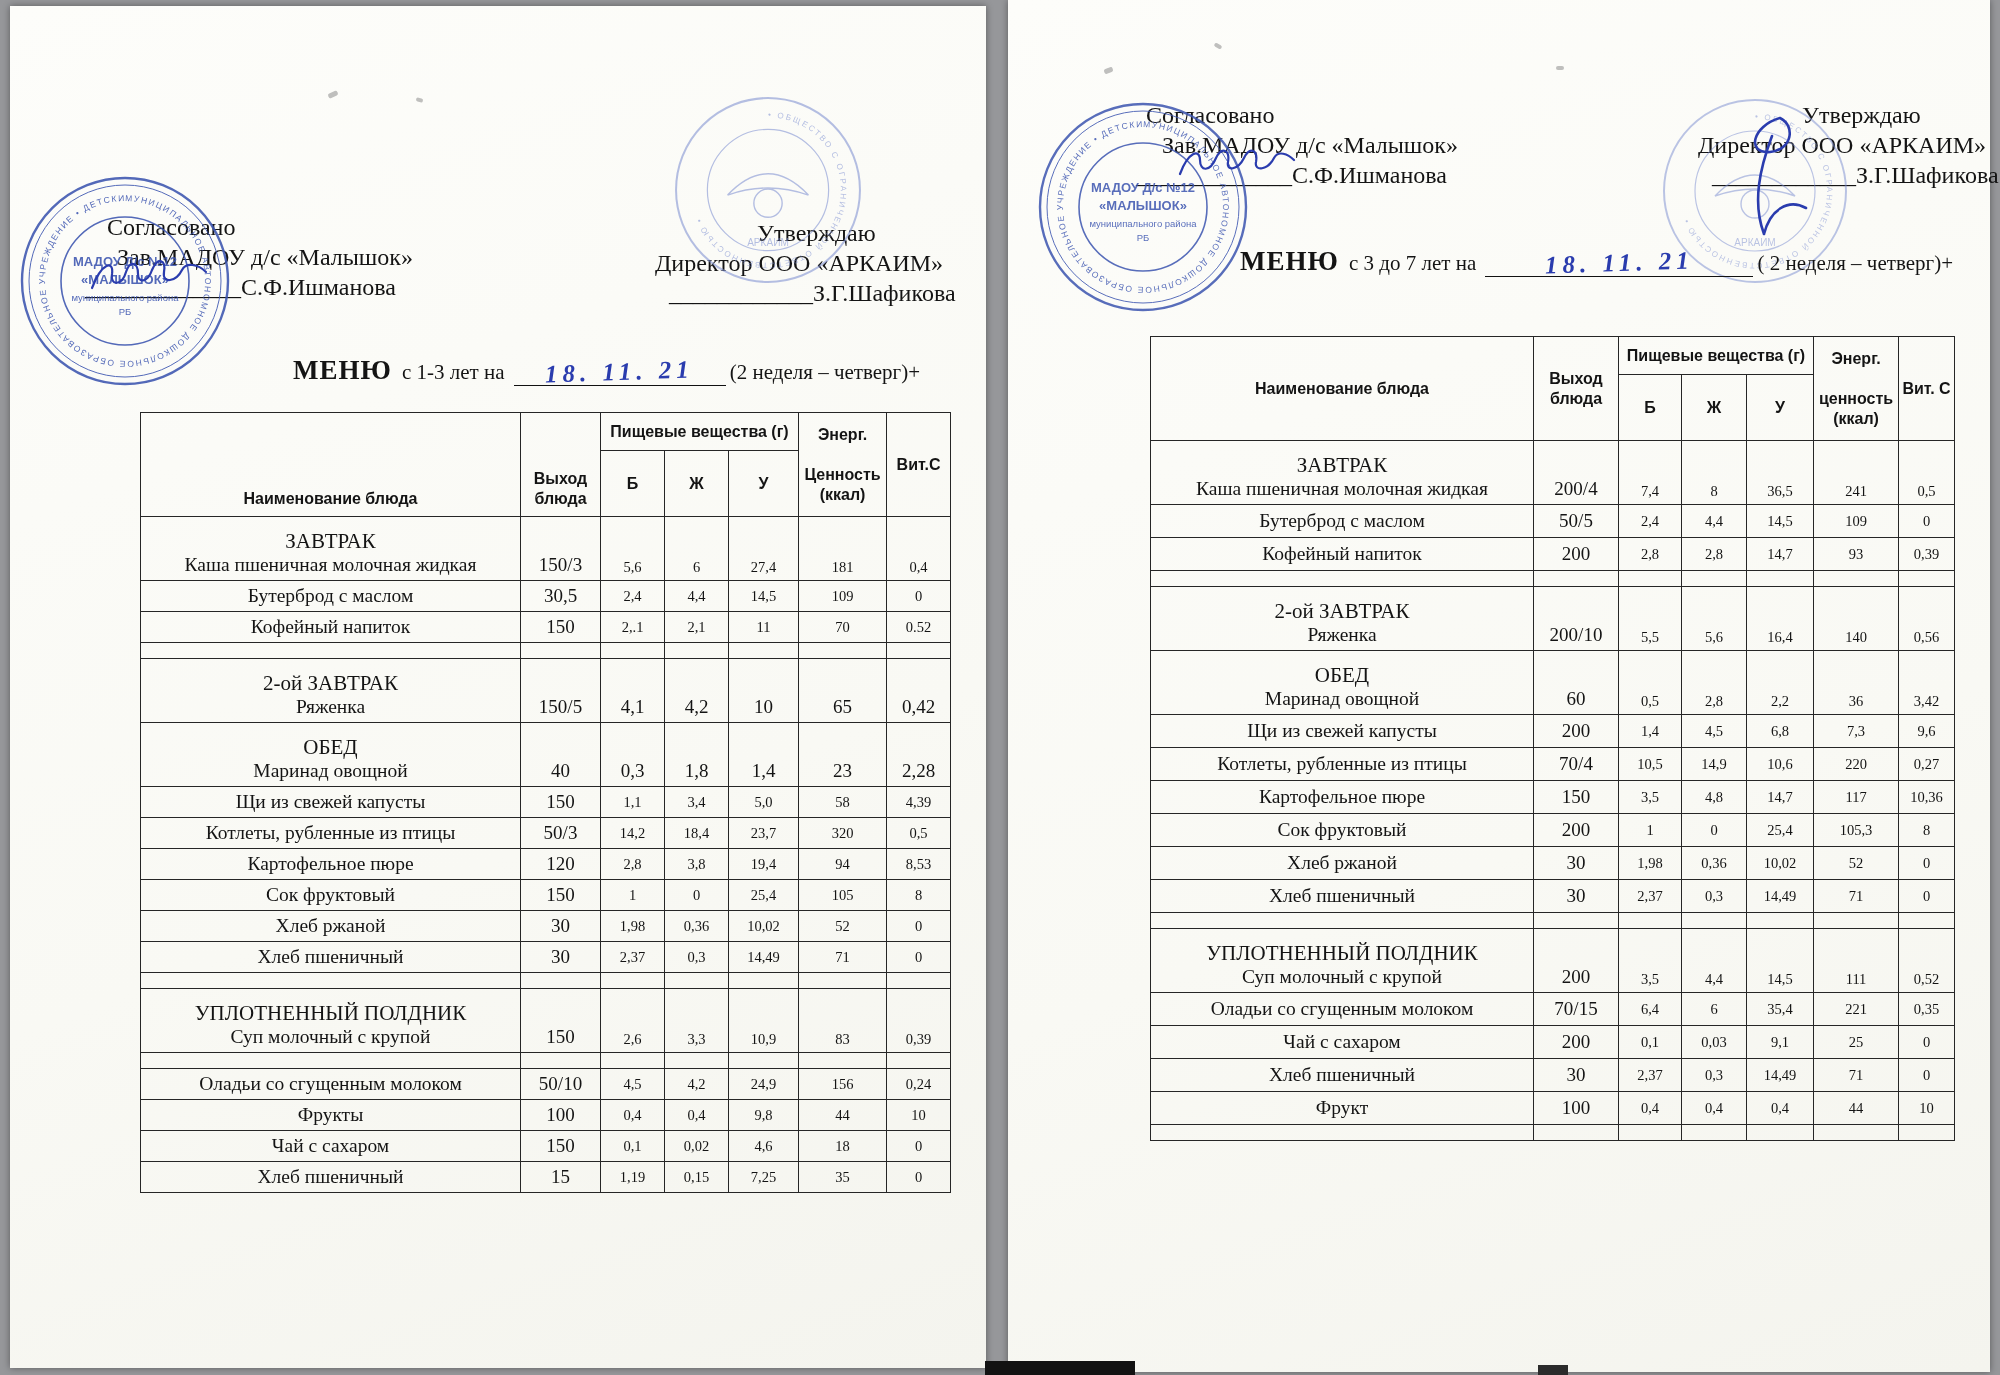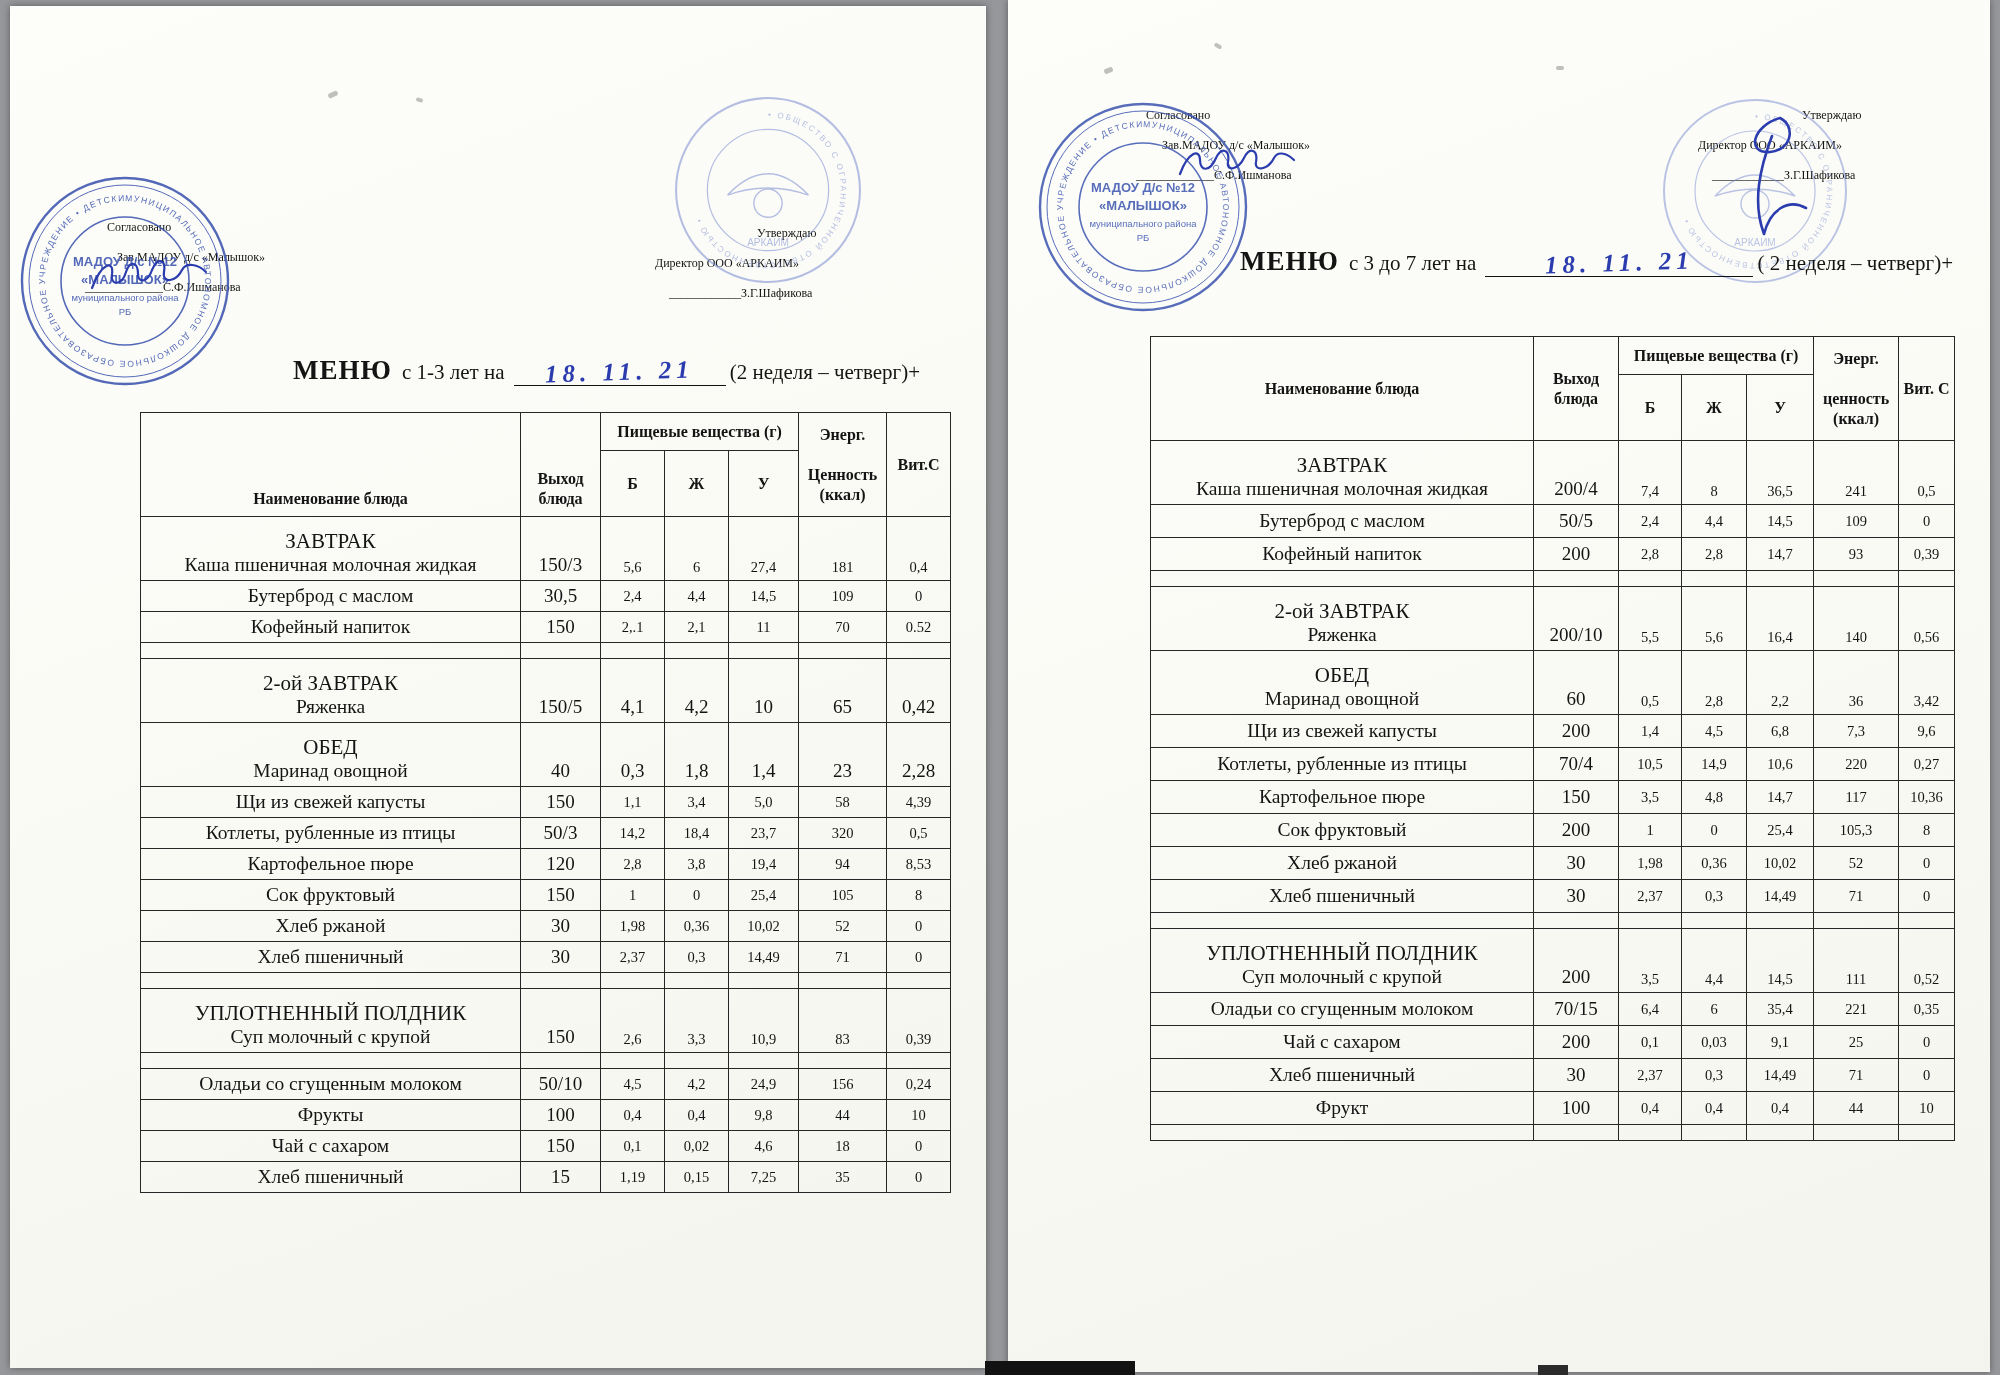--- a/index.html
+++ b/index.html
@@ -10,21 +10,21 @@
     color:#141414;
   }
   .page{
     position:absolute;background:linear-gradient(160deg,#fdfdfa 0%,#f9f9f4 60%,#f4f4ee 100%);
     box-shadow:0 0 7px rgba(0,0,0,.4);
   }
   .page-left{left:10px;top:6px;width:976px;height:1362px;}
   .page-right{left:1008px;top:0;width:982px;height:1372px;}
 
   
-  .approve{position:absolute;font-size:12px;line-height:30px;white-space:nowrap;}
+  .approve{position:absolute;font-size:24px;line-height:30px;white-space:nowrap;}
   .approve .ln{display:block;}
   .pl-al{left:75px;top:206px;}
   .pl-al .l1{margin-left:22px;}
   .pl-al .l2{margin-left:32px;}
   .pl-ar{left:645px;top:212px;}
   .pl-ar .l1{margin-left:102px;}
   .pl-ar .l3{margin-left:14px;}
   .pr-al{left:128px;top:100px;}
   .pr-al .l1{margin-left:10px;}
   .pr-al .l2{margin-left:26px;}
@@ -44,21 +44,21 @@
   .hand{
     display:inline-block;color:#2a3cae;font-style:italic;font-weight:bold;
     font-size:25px;letter-spacing:5px;transform:rotate(-2deg) translateY(1px);
   }
 
   
   table.menu{border-collapse:collapse;table-layout:fixed;position:absolute;}
   .pl-table{left:130px;top:406px;width:810px;}
   .pr-table{left:142px;top:336px;width:804px;}
   .menu th,.menu td{border:1.4px solid #262626;padding:0 2px;overflow:hidden;}
-  .menu th{font-family:Liberation Serif, serif;font-weight:bold;font-size:16px;text-align:center;vertical-align:middle;line-height:20px;}
+  .menu th{font-family:Liberation Sans, sans-serif;font-weight:bold;font-size:16px;text-align:center;vertical-align:middle;line-height:20px;}
   .menu tr.hrow1{height:38px;}
   .menu tr.hrow2{height:66px;}
   .page-left .h-name,.page-left .h-out{vertical-align:bottom;padding-bottom:7px;}
   .h-kcal{vertical-align:top;padding-top:8px;}
   .h-kcal .e2{margin-top:20px;}
   .h-vitc{vertical-align:bottom;padding-bottom:16px;margin-left:40px;}
   .menu td{text-align:center;}
   td.c-name{font-size:19px;}
   .sec{font-weight:normal;font-size:21px;}
   .dish{font-size:19.5px;}

